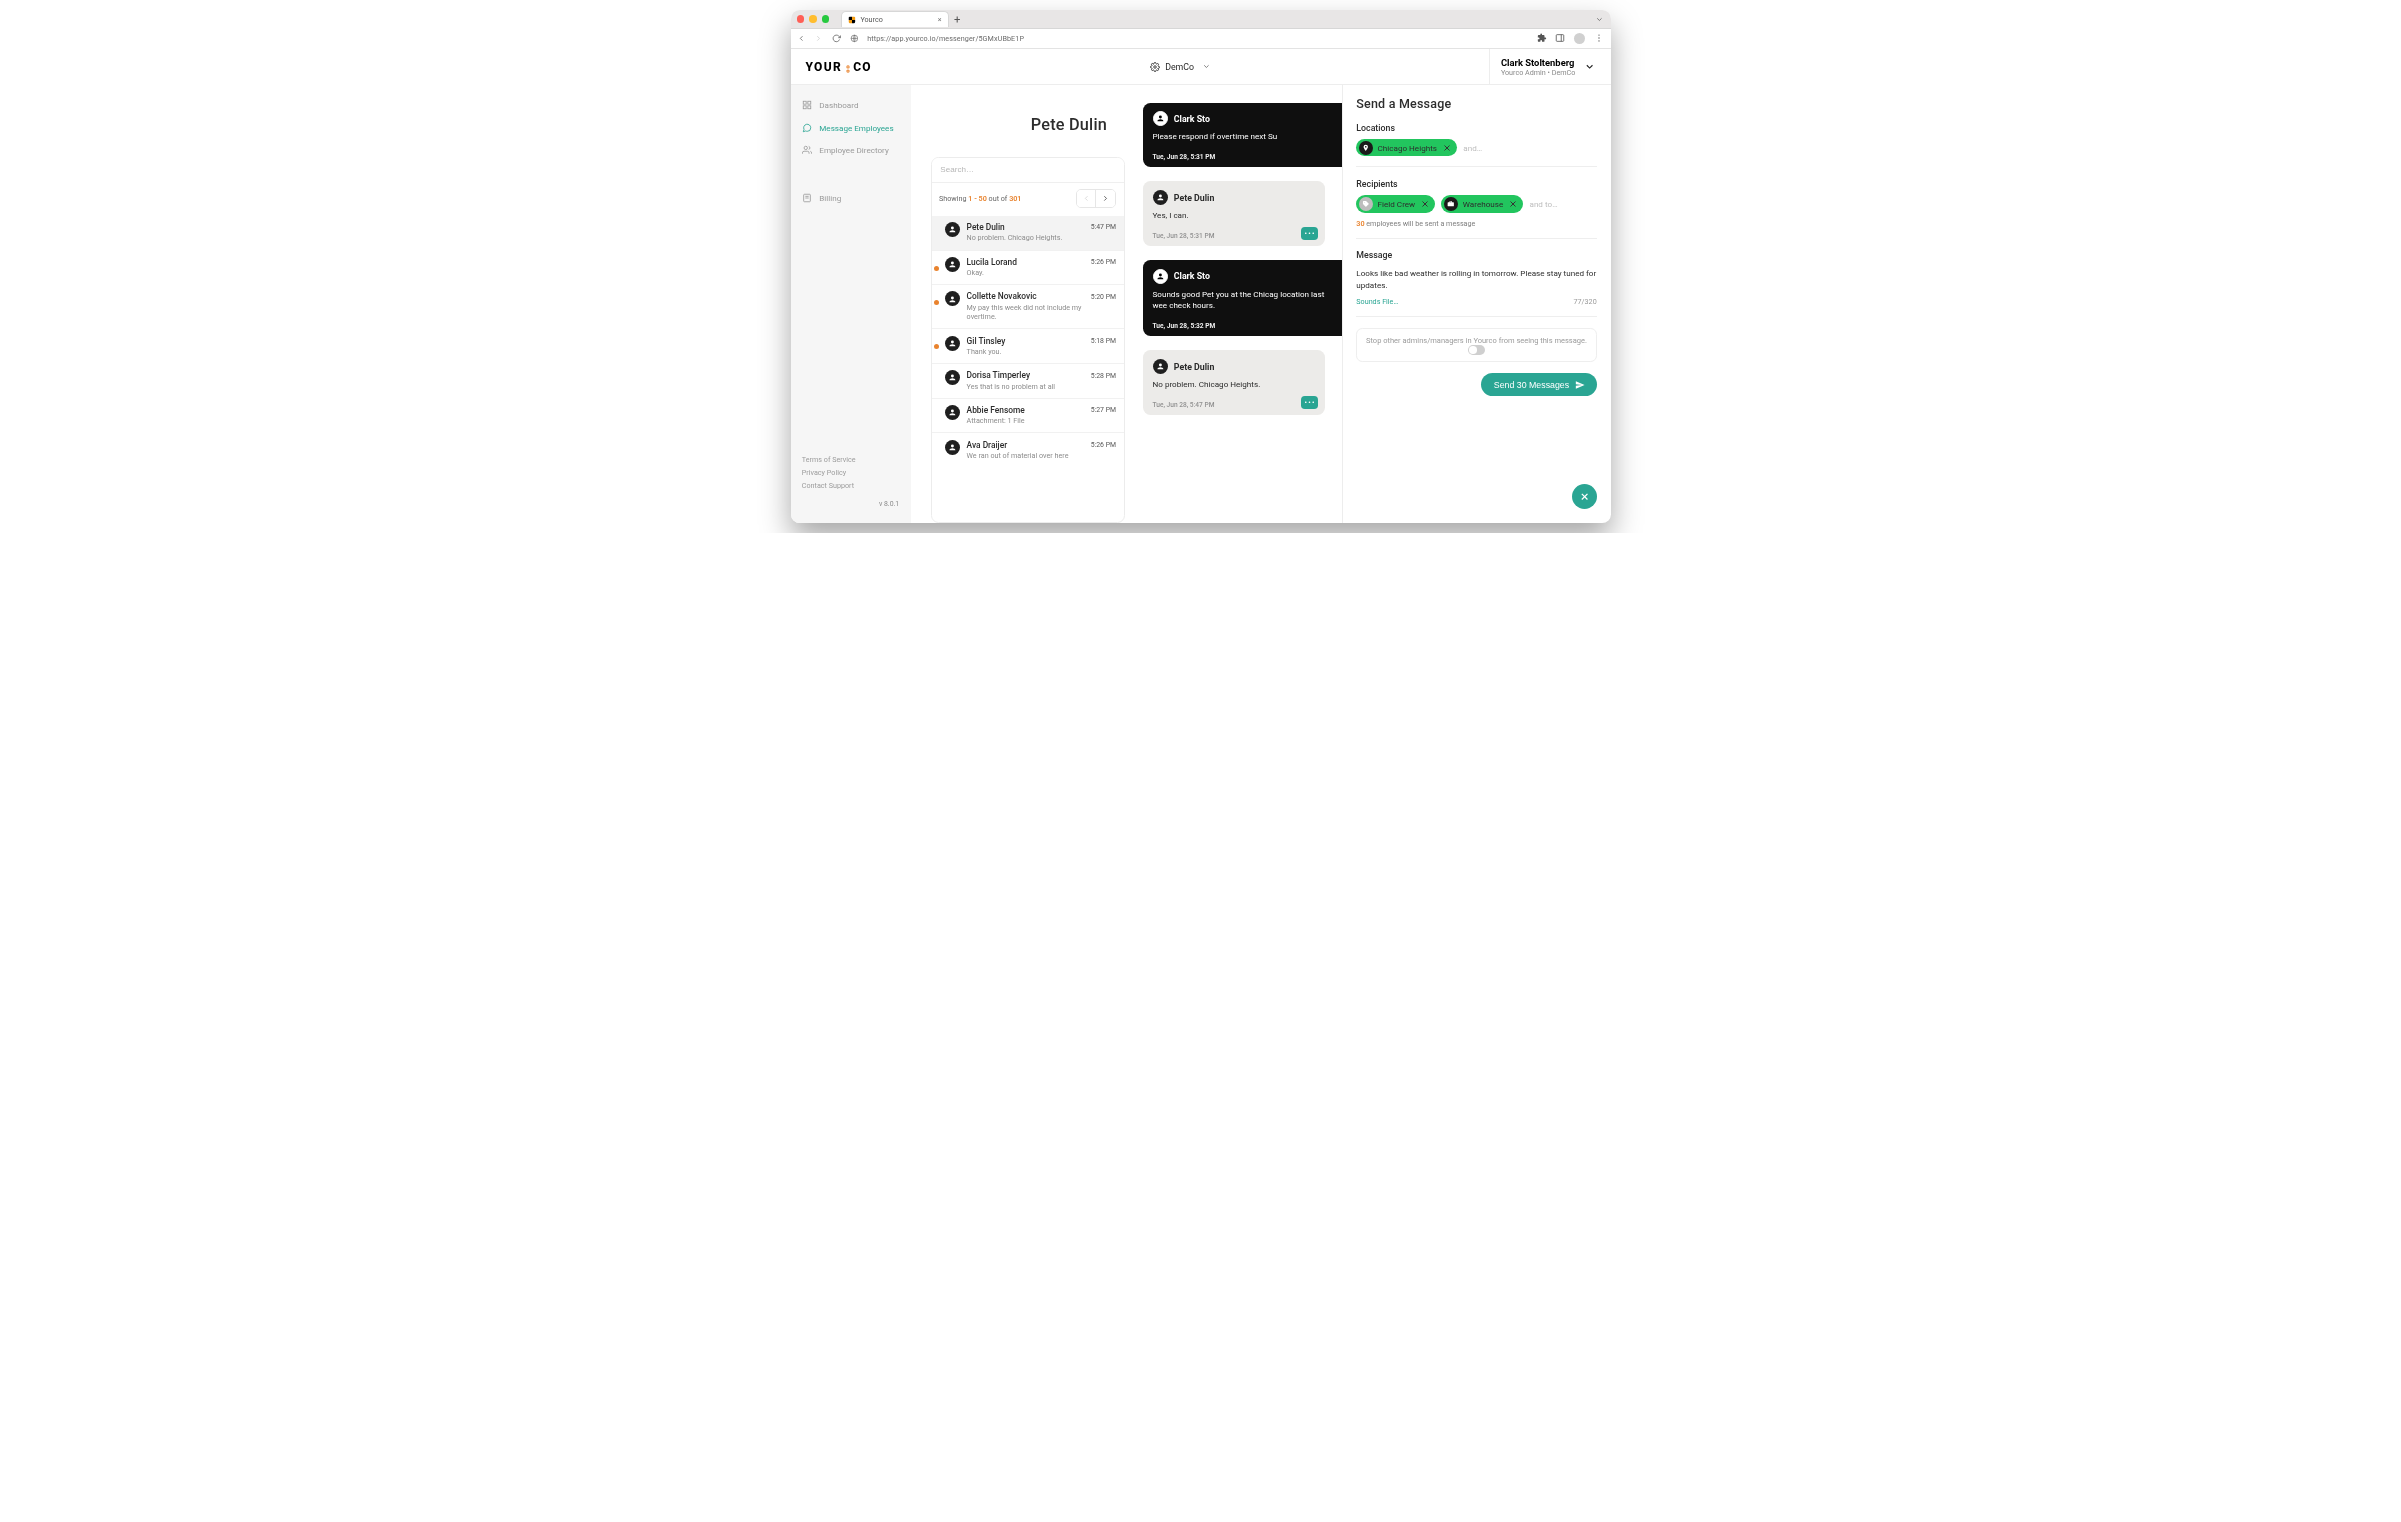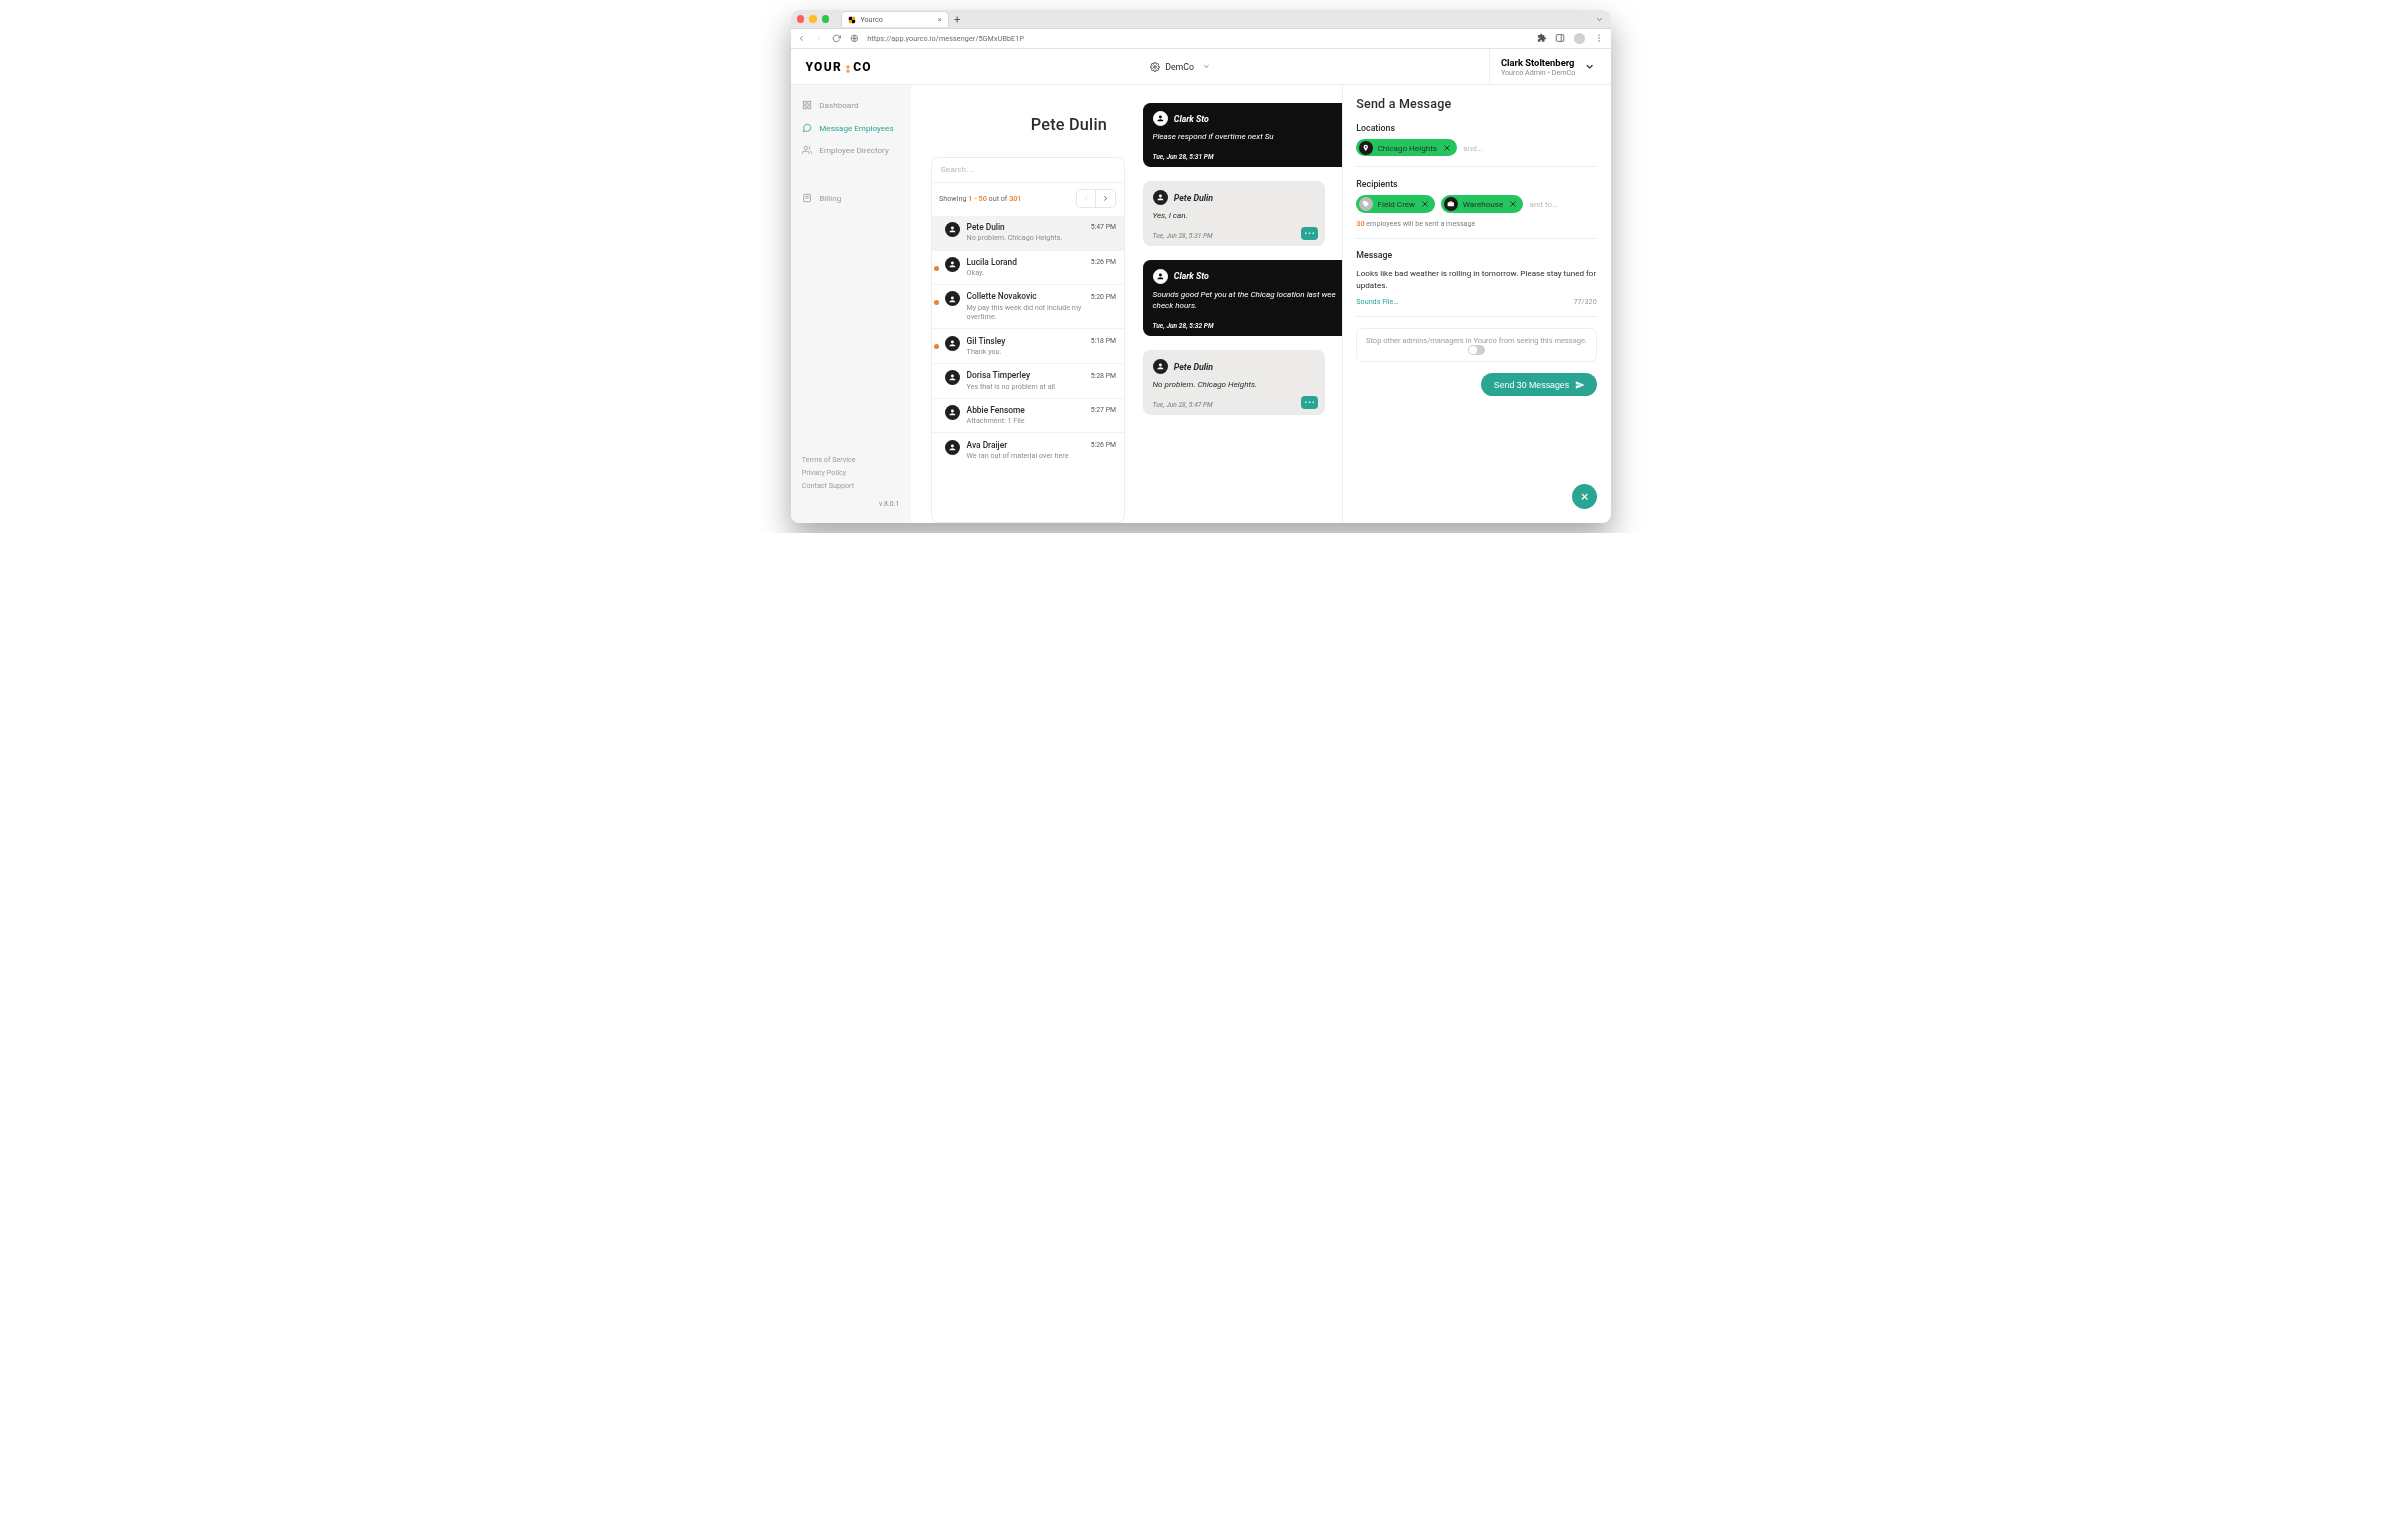--- a/index.html
+++ b/index.html
@@ -75,21 +75,21 @@
   .convo.active { background:#f3f3f3; }
   .convo .dot { width:5px; height:5px; border-radius:50%; background:#e9832e; position:absolute; left:2.5px; top:15px; }
   .avatar { width:15px; height:15px; border-radius:50%; background:#1f1f1f; display:flex; align-items:center; justify-content:center; margin-left:6.3px; flex:0 0 auto; }
   .avatar svg{ width:8.8px; height:8.8px; fill:#fff;}
   .conv-main { flex:1; min-width:0; }
   .conv-main .name{ font-size:8.4px; font-weight:500; color:#2c2c2c; }
   .conv-main .prev{ font-size:7.2px; color:#8c8c8c; margin-top:1.3px; line-height:1.35; }
   .conv-time { font-size:6.9px; color:#565656; padding-top:1.3px; }
 
   
-  .thread-col { flex:1; min-width:0; padding-top:3.8px;font-style:italic; }
+  .thread-col { flex:1; min-width:0; padding-top:3.8px; }
   .msg { max-width:213px; border-radius:7.5px; padding:8.8px 10px 6.3px; margin-bottom:13.8px; position:relative; }
   .msg-head { display:flex; align-items:center; gap:6.3px; font-weight:700; font-size:8.8px; margin-bottom:5px; }
   .msg-head .avatar{ margin-left:0;}
   .msg .body-text{ font-size:8.1px; line-height:1.45; margin-bottom:10px; }
   .msg .ts { font-size:6.6px; font-weight:700; opacity:.93; }
   .msg.dark { background:#0f0f0f; color:#fff; margin-left:auto; margin-right:-16.3px; border-top-right-radius:0; border-bottom-right-radius:0; padding-right:3.8px; }
   .msg.dark .avatar{ background:#fff; border:1.3px solid #fff; }
   .msg.dark .avatar svg{ fill:#000; }
   .msg.light { background:#ecebe9; color:#2b2b2b; }
   .msg.light .ts{ color:#8a8a8a; font-weight:500; }

